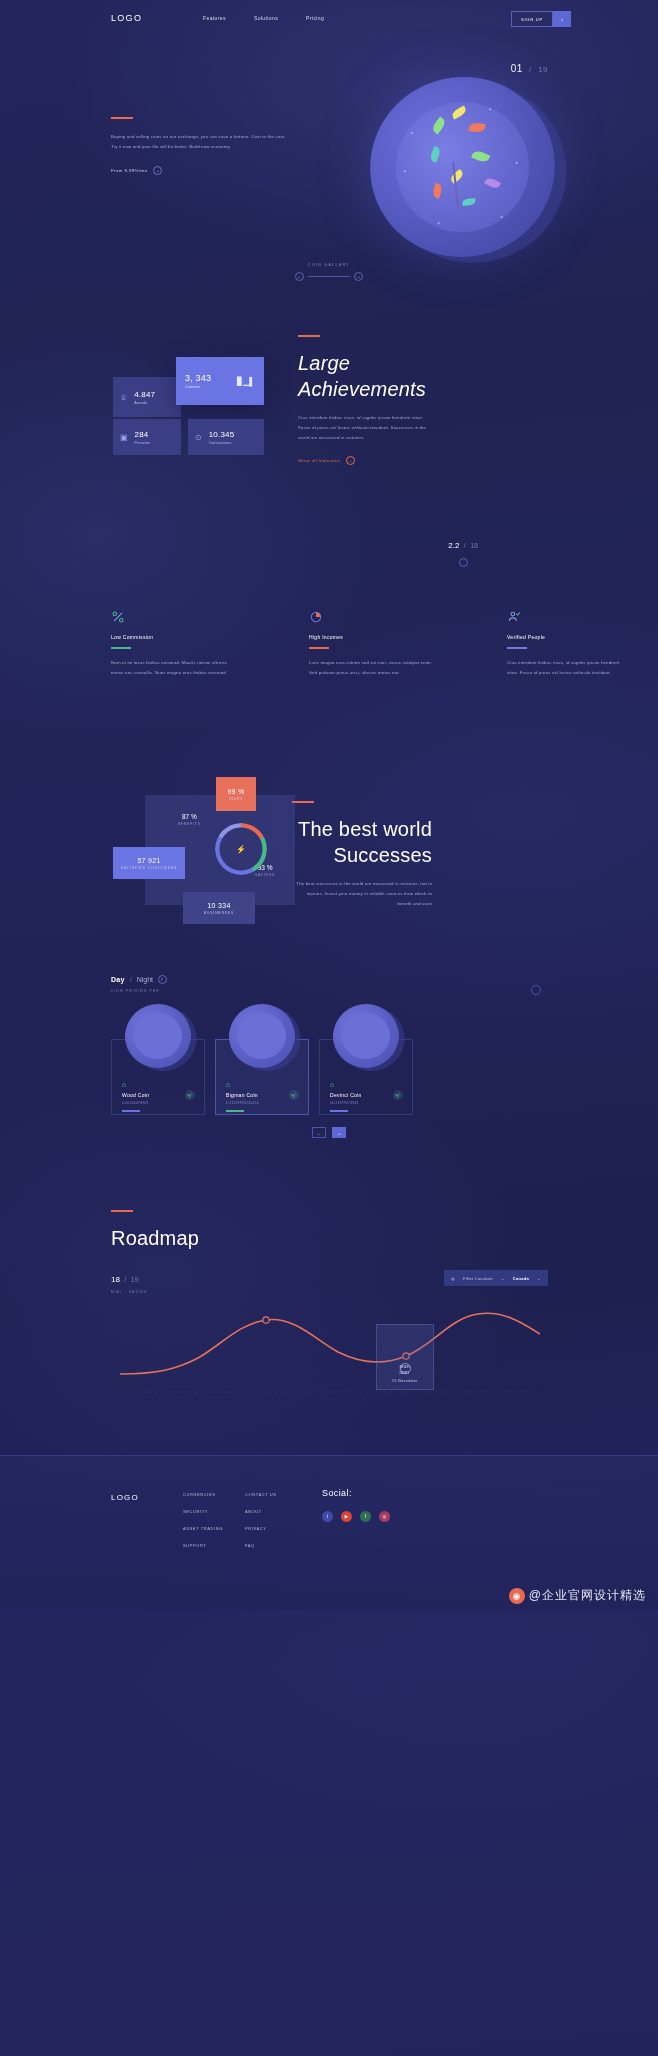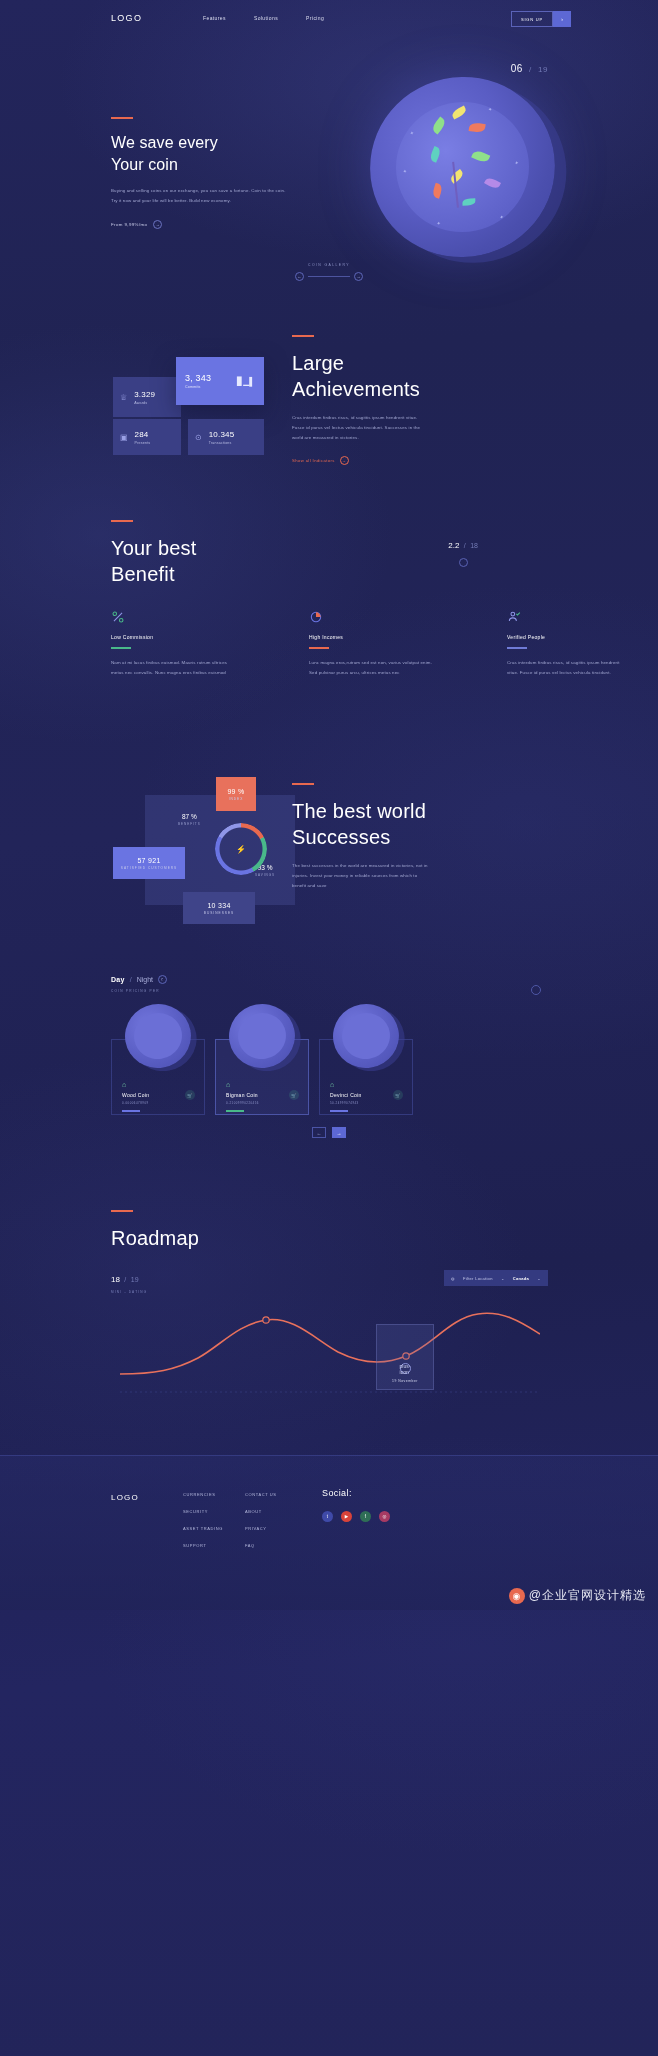--- a/index.html
+++ b/index.html
@@ -74,21 +74,21 @@
   .sc1 { left:0; top:20px; width:68px; height:40px; padding:0 7px; gap:7px; }
   .sc2 { left:63px; top:0; width:88px; height:48px; background:#6a74e2; padding:0 9px;
          box-shadow:0 8px 22px rgba(20,22,60,.5); }
   .sc3 { left:0; top:62px; width:68px; height:36px; padding:0 7px; gap:7px; }
   .sc4 { left:75px; top:62px; width:76px; height:36px; padding:0 7px; gap:7px; }
   .stat-num { font-size:8px; color:#fff; letter-spacing:.2px; }
   .sc2 .stat-num { font-size:9px; }
   .stat-lbl { font-size:3.6px; color:#b9bde4; margin-top:2px; letter-spacing:.2px; }
   .sc2 .stat-lbl { color:#dfe2fa; }
   .stat-ic { color:#9ba1e6; font-size:8px; }
-  .achv-txt { position:absolute; left:292px; top:0; width:135px; }
+  .achv-txt { position:absolute; left:298px; top:0; width:135px;font-style:italic; }
   .achv-txt .h2 { margin-bottom:10px; }
   .showall { margin-top:13px; font-size:4.2px; color:#e8694f; letter-spacing:.4px; display:flex; align-items:center; gap:5px;}
   .showall .circ { width:9px;height:9px;border-radius:50%;border:1px solid #e8694f;display:flex;align-items:center;justify-content:center;font-size:4px; }
 
   
   .benefit { position:absolute; top:520px; left:0; width:658px; height:190px; }
   .benefit-head { position:absolute; left:111px; top:0; }
   .bn-counter { position:absolute; right:180px; top:14px; text-align:center; }
   .bn-counter .n { font-size:8px; color:#fff; }
   .bn-counter .t { font-size:7px; color:#737ab5; }
@@ -110,21 +110,21 @@
   .chip-bus  { left:183px; top:127px; width:72px; height:32px; background:#3f4489; }
   .pc-87 { position:absolute; left:178px; top:48px; text-align:center; }
   .pc-93 { position:absolute; left:255px; top:99px; text-align:center; }
   .pc-87 .cv, .pc-93 .cv { font-size:6.5px; color:#fff; }
   .pc-87 .cl, .pc-93 .cl { font-size:3px; letter-spacing:1px; color:#9aa0cf; margin-top:2px; }
   .donut { position:absolute; left:215px; top:58px; width:52px; height:52px; border-radius:50%;
     background:conic-gradient(#e8694f 0deg 62deg, #49b98a 62deg 150deg, #6a74e2 150deg 300deg, #8f96e8 300deg 360deg);
     -webkit-mask: radial-gradient(circle, transparent 21px, #000 22px);
             mask: radial-gradient(circle, transparent 21px, #000 22px); }
   .bolt { position:absolute; left:215px; top:58px; width:52px; height:52px; display:flex; align-items:center; justify-content:center; font-size:8px; color:#dfe2fa; }
-  .ind-txt { position:absolute; left:292px; top:18px; width:140px; }
+  .ind-txt { position:absolute; left:292px; top:36px; width:140px;text-align:right; }
   .ind-txt .h2 { margin-bottom:10px; }
 
   
   .coins { position:absolute; top:965px; left:0; width:658px; height:200px; }
   .dn { position:absolute; left:111px; top:10px; }
   .dn-row { display:flex; align-items:center; gap:5px; }
   .dn .day { font-size:7px; color:#fff; font-weight:700; letter-spacing:.3px; }
   .dn .sl { font-size:7px; color:#6d74b2; }
   .dn .night { font-size:7px; color:#a8adda; }
   .dn .moon { width:9px;height:9px;border-radius:50%;border:1px solid #5d66b8;display:flex;align-items:center;justify-content:center;font-size:4px;color:#aeb3e2; }
@@ -193,21 +193,21 @@
       <a>Pricing</a>
     </nav>
     <div class="signup">
       <div class="lbl">SIGN UP</div>
       <div class="arw">›</div>
     </div>
   </header>
 
   <section class="hero">
     <div class="counter">
-      <span>06</span>
+      <span>01</span>
       <span class="sl">/</span>
       <span class="tot">19</span>
     </div>
 
     <div class="coin-hero">
       <div class="coin-outer">
         <div class="coin-inner"></div>
         <div class="coin-star" style="left:26%;top:24%">✦</div>
         <div class="coin-star" style="left:18%;top:44%">✦</div>
         <div class="coin-star" style="left:70%;top:20%">✦</div>
@@ -222,24 +222,20 @@
         <div class="leaf" style="left:42%;top:52%;width:14px;height:8px;background:#f2e471;transform:rotate(-25deg)"></div>
         <div class="leaf" style="left:30%;top:58%;width:14px;height:8px;background:#ef7a5e;transform:rotate(-60deg)"></div>
         <div class="leaf" style="left:60%;top:60%;width:15px;height:8px;background:#b58ae8;transform:rotate(40deg)"></div>
         <div class="leaf" style="left:46%;top:68%;width:13px;height:7px;background:#5fd1c0;transform:rotate(10deg)"></div>
         <div style="position:absolute;left:44%;top:46%;width:2px;height:46px;background:#6f5fbf;transform:rotate(6deg)"></div>
       </div>
     </div>
 
     <div class="hero-copy">
       <div class="eyebrow"></div>
-      <h1>
-        <span>We save every</span><br>
-        <span>Your coin</span>
-      </h1>
       <p class="body-txt">Buying and selling coins on our exchange, you can save a fortune. Coin to the coin. Try it now and your life will be better. Build new economy.</p>
       <div class="from">
         <span>From 9,99%/mo</span>
         <span class="circ">→</span>
       </div>
     </div>
 
     <div class="gallery">
       <div class="gl-lbl">COIN GALLERY</div>
       <div class="gl-row">
@@ -248,21 +244,21 @@
         <span class="gl-btn">→</span>
       </div>
     </div>
   </section>
 
   <section class="achv">
     <div class="stat-grid">
       <div class="stat-card sc1">
         <span class="stat-ic">♕</span>
         <div>
-          <div class="stat-num">3.329</div>
+          <div class="stat-num">4.847</div>
           <div class="stat-lbl">Awards</div>
         </div>
       </div>
       <div class="stat-card sc2">
         <div style="flex:1">
           <div class="stat-num">3, 343</div>
           <div class="stat-lbl">Commits</div>
         </div>
         <span class="stat-ic" style="color:#e6e9ff">▊▁▌</span>
       </div>
@@ -287,27 +283,20 @@
       <div class="h2">Large Achievements</div>
       <p class="body-txt">Cras interdum finibus risus, id sagittis ipsum hendrerit vitae. Fusce id purus vel lectus vehicula tincidunt. Successes in the world are measured in victories.</p>
       <div class="showall">
         <span>Show all Indicators</span>
         <span class="circ">→</span>
       </div>
     </div>
   </section>
 
   <section class="benefit">
-    <div class="benefit-head">
-      <div class="eyebrow"></div>
-      <div class="h2">
-        <span>Your best</span><br>
-        <span>Benefit</span>
-      </div>
-    </div>
     <div class="bn-counter">
       <span class="n">2.2</span>
       <span class="t">/</span>
       <span class="t">18</span>
       <div class="ring"></div>
     </div>
 
     <div class="feats">
       <div class="feat">
         <div class="ficon">

